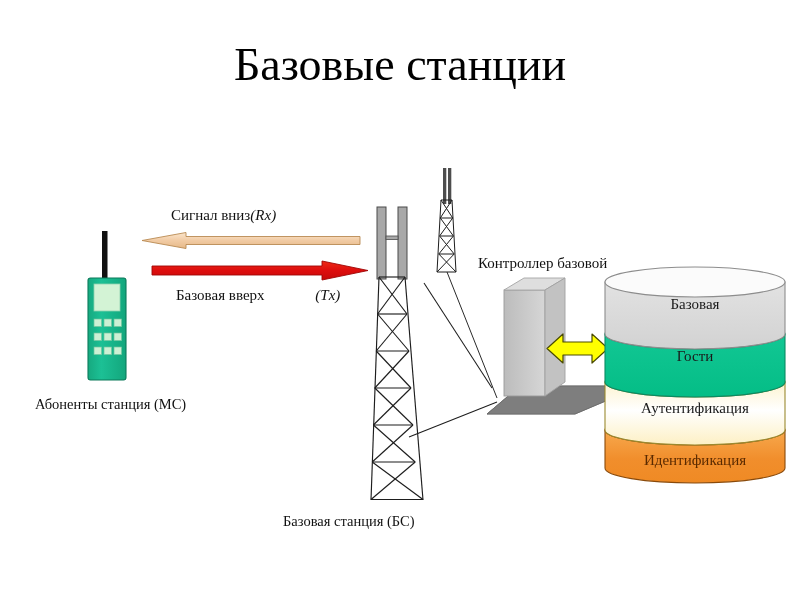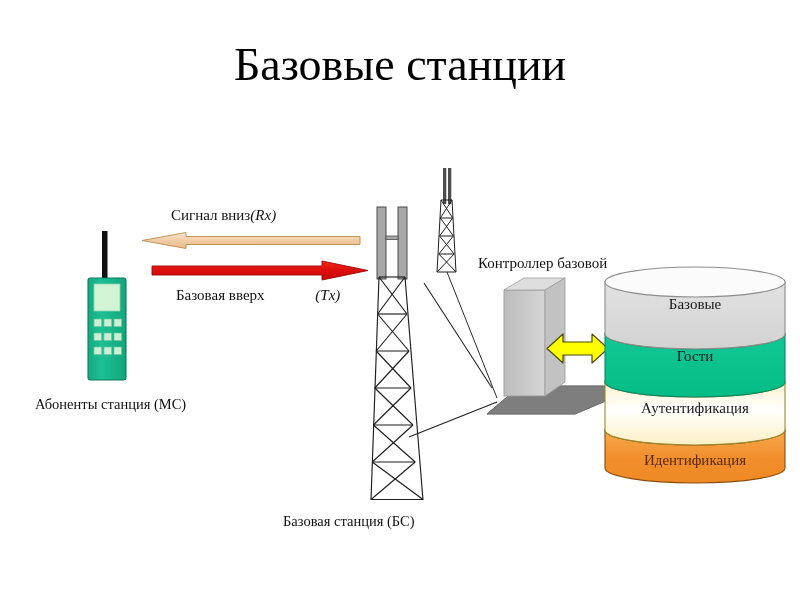--- a/index.html
+++ b/index.html
@@ -288,18 +288,18 @@
   </div>
 
   <div class="lbl" id="lbl-ms">Абоненты станция (МС)</div>
 
   <div class="lbl" id="lbl-bs">Базовая станция (БС)</div>
 
   <div class="lbl" id="lbl-bsc">
     <span class="l2">Контроллер базовой</span>
   </div>
 
-  <div class="cylabel" id="cyl-lab-0">Базовые</div>
+  <div class="cylabel" id="cyl-lab-0">Базовая</div>
   <div class="cylabel" id="cyl-lab-1">Гости</div>
   <div class="cylabel" id="cyl-lab-3">Идентификация</div>
   <div class="cylabel" id="cyl-lab-2">Аутентификация</div>
 
 </div>
 
 </body></html>

